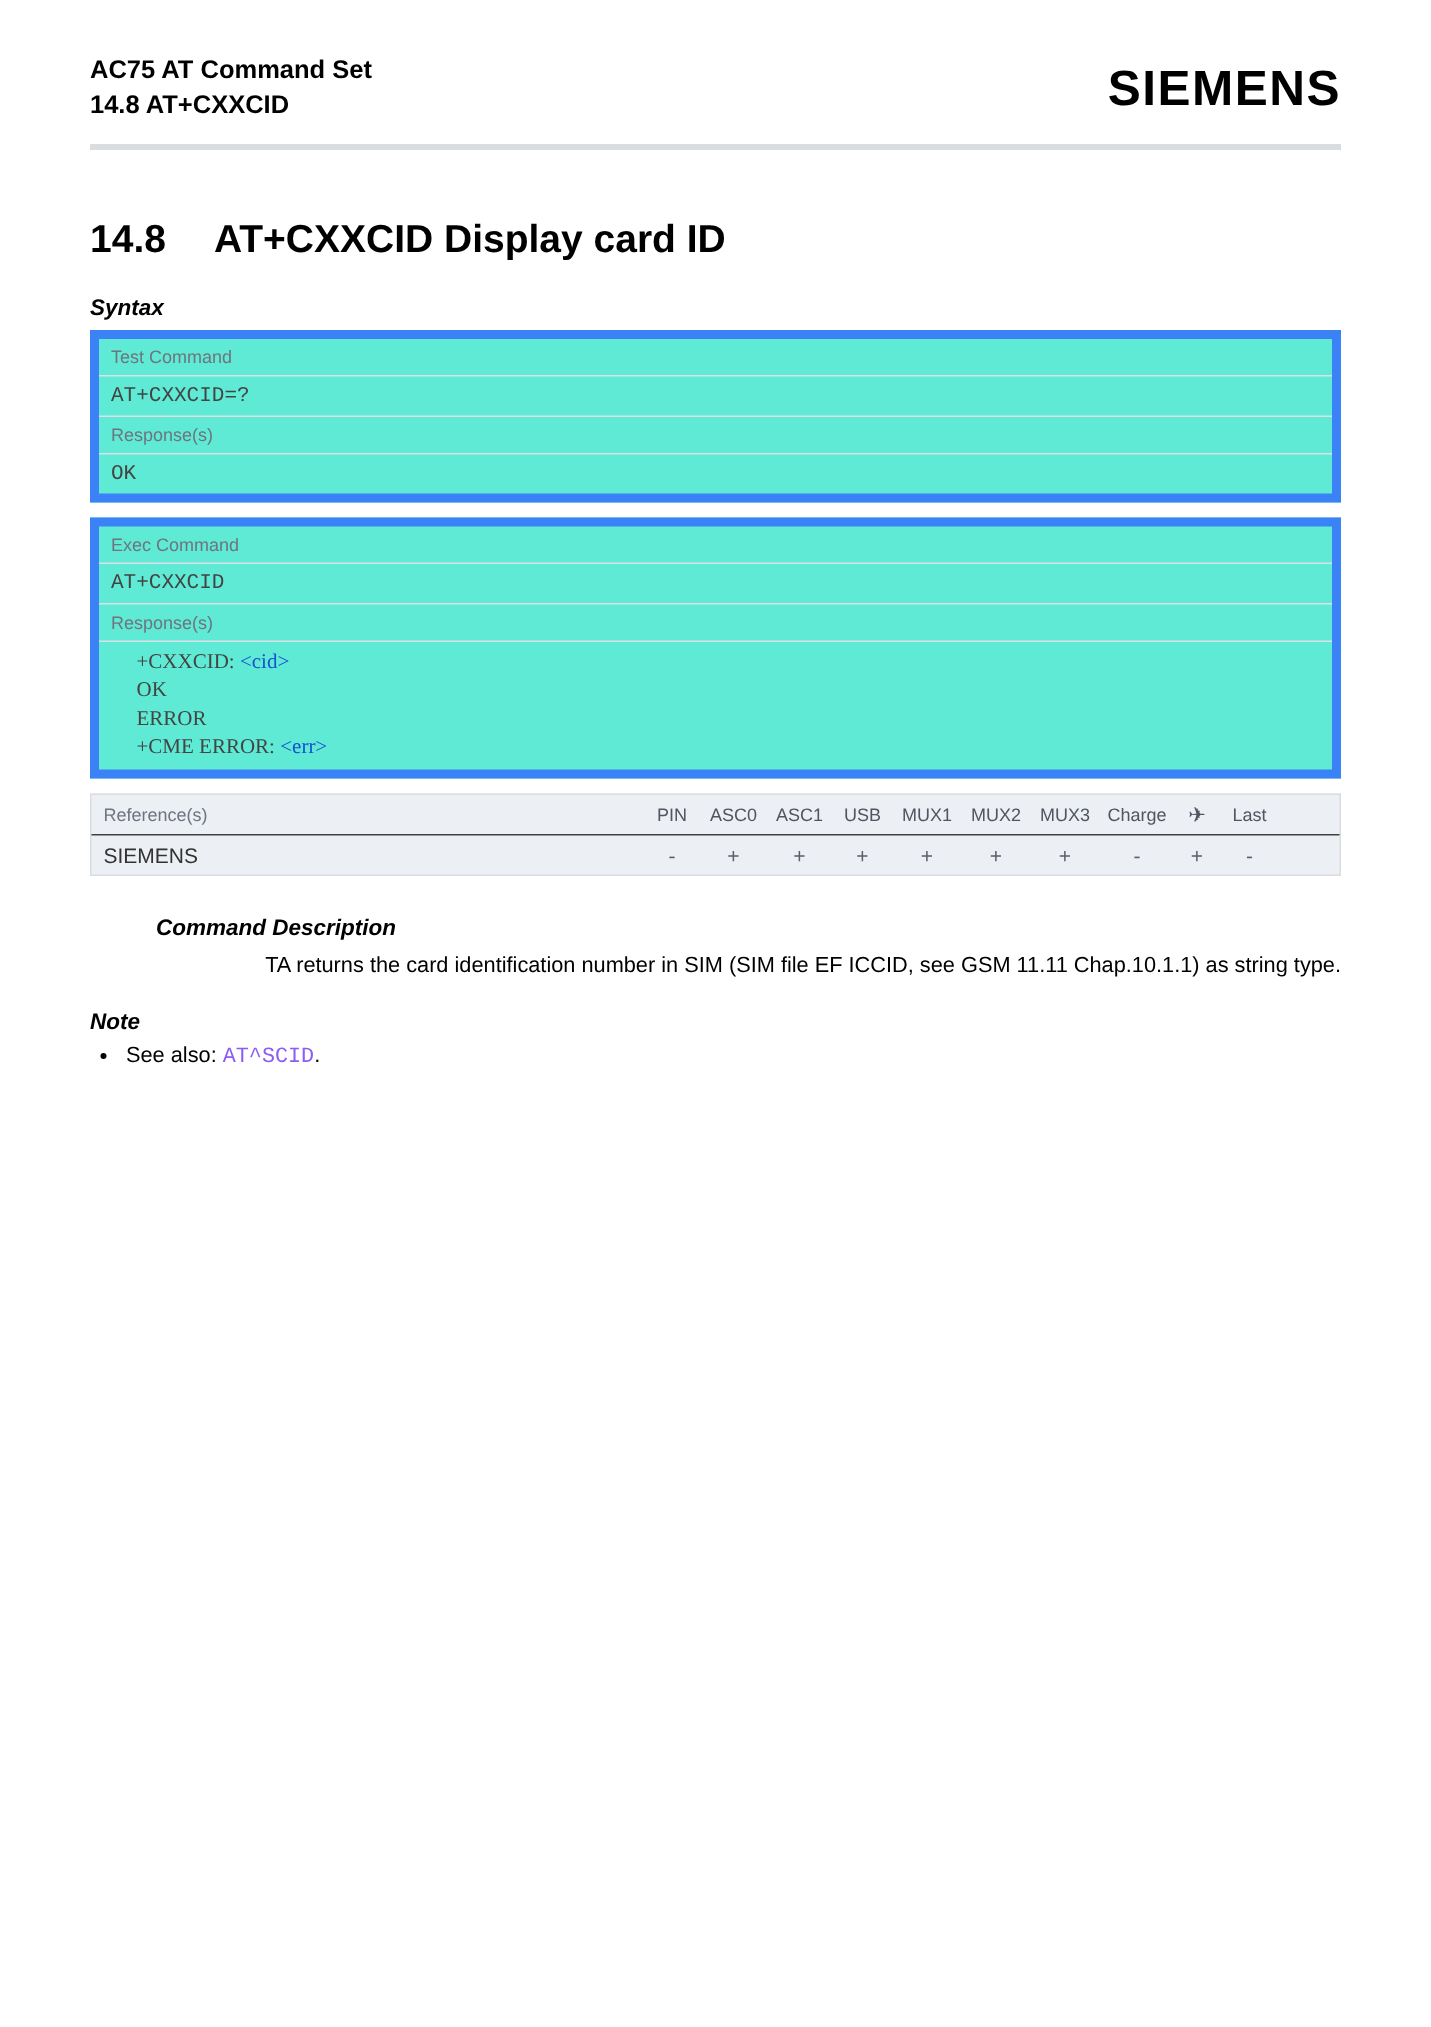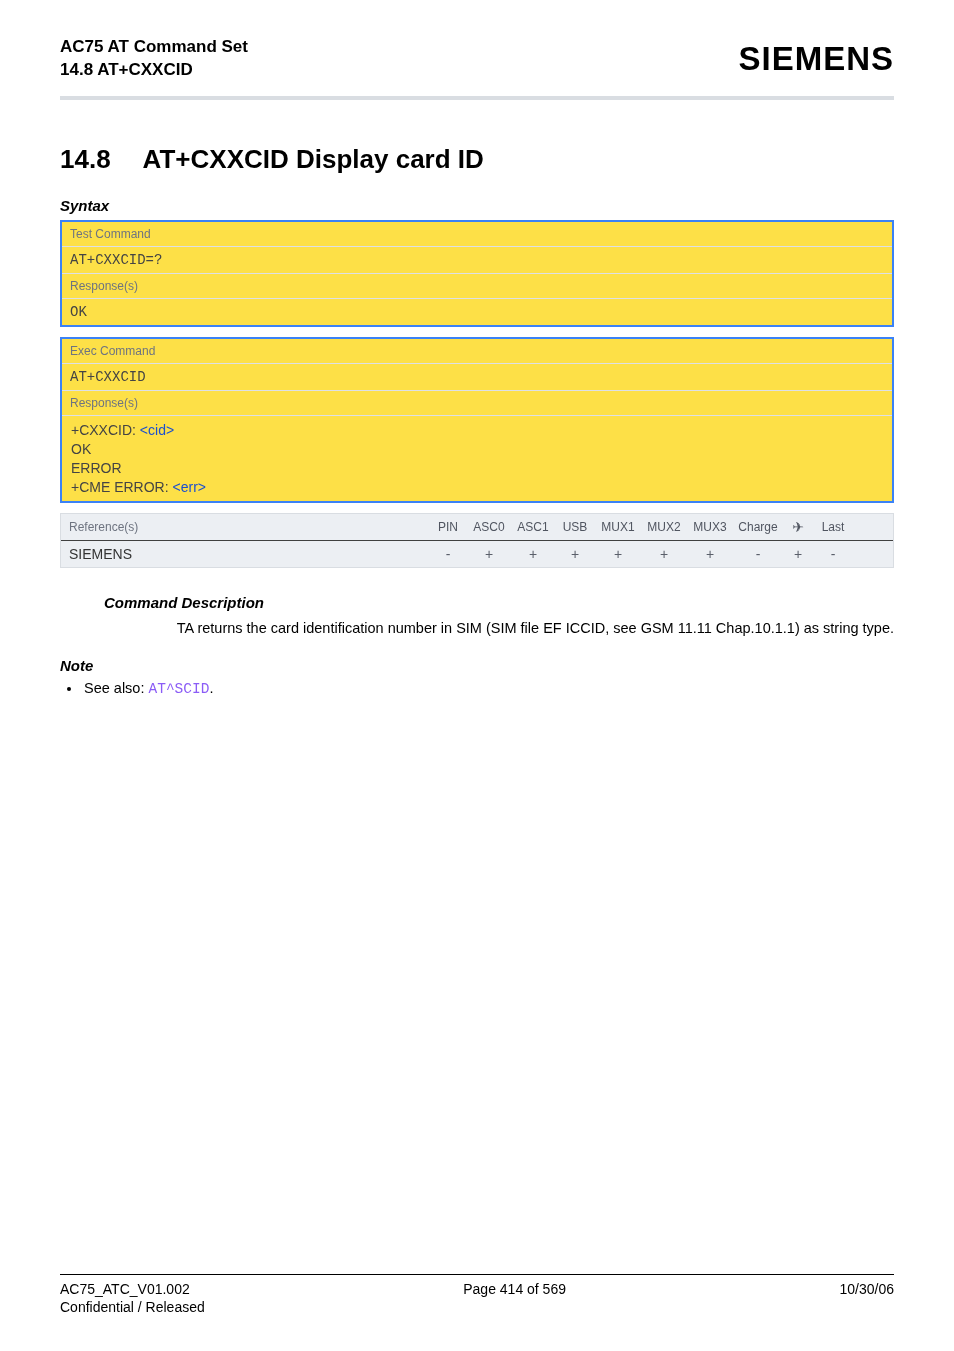--- a/index.html
+++ b/index.html
@@ -51,47 +51,47 @@
     margin-top: 22px;
     font-style: italic;
     font-weight: bold;
     font-size: 15px;
   }
 
   .syntax-blocks {
     margin-top: 6px;
   }
   .block-wrap {
-    border: 2px solid #3b82f6;
-    background: #fde047;
+    border: 6px solid #3b82f6;
+    background: #5eead4;
     margin-bottom: 10px;
     font-size: 13px;
   }
   .block-row {
     padding: 5px 8px;
     border-bottom: 1px solid #dde0e6;
   }
   .block-row:last-child {
     border-bottom: none;
   }
   .row-small {
     font-size: 12px;
     color: #6e7480;
   }
   .row-mono {
     font-family: "Courier New", Courier, monospace;
     font-size: 14px;
     color: #444;
   }
   .multi-line {
-    font-family: Liberation Sans, sans-serif;
+    font-family: Liberation Serif, serif;
     font-size: 14px;
     color: #444;
     line-height: 1.35;
-    padding: 5px 9px;
+    padding: 5px 25px;
   }
   .param-blue {
     color: #1a4fd0;
   }
 
   .ref-block {
     border: 1px solid #d9dde2;
     background: #eceff3;
     font-size: 13px;
   }
@@ -266,25 +266,14 @@
   <div class="desc-heading">Command Description</div>
   <div class="desc-body">TA returns the card identification number in SIM (SIM file EF ICCID, see GSM 11.11 Chap.10.1.1) as string type.</div>
 
   <div class="note-heading">Note</div>
   <ul class="note-list">
     <li>
       <span>See also: </span><span class="mono-link">AT^SCID</span><span>.</span>
     </li>
   </ul>
 
-  <div class="footer">
-    <div class="footer-rule"></div>
-    <div class="footer-row">
-      <span>AC75_ATC_V01.002</span>
-      <span>Page 414 of 569</span>
-      <span>10/30/06</span>
-    </div>
-    <div class="footer-row2">
-      <span>Confidential / Released</span>
-    </div>
-  </div>
 
 </div>
 
 </body></html>

